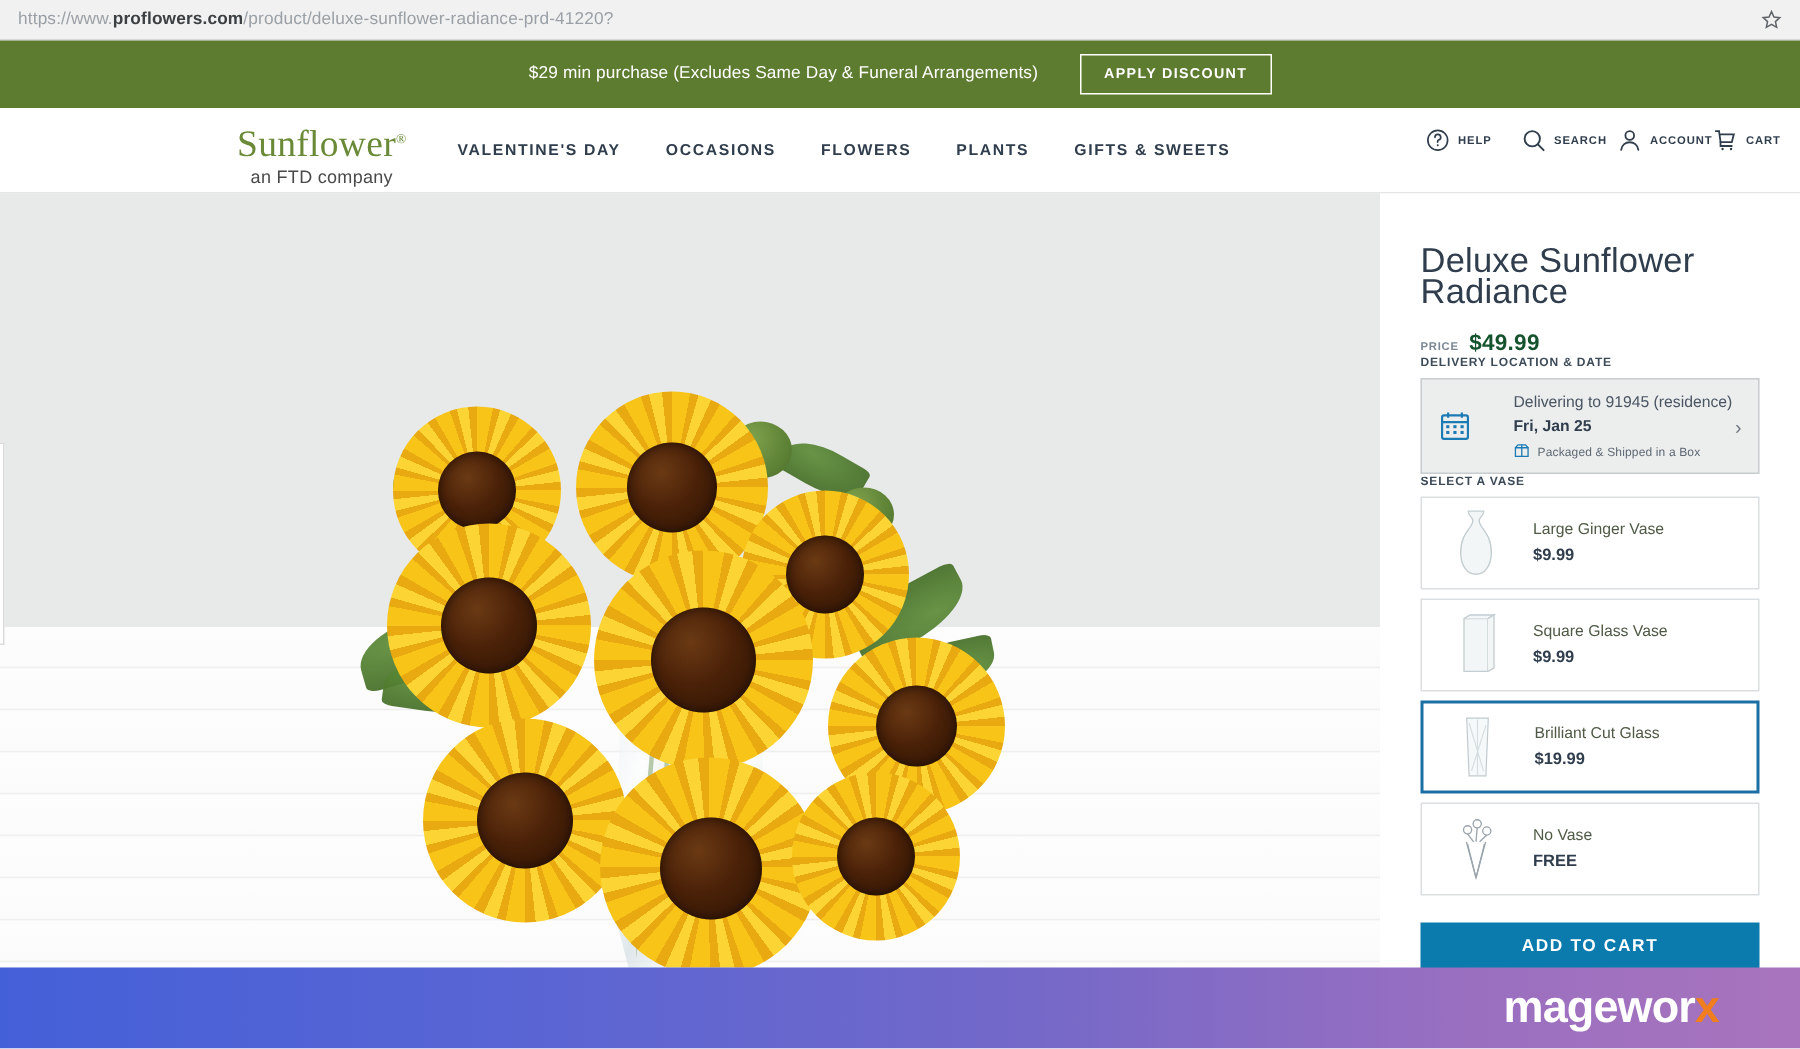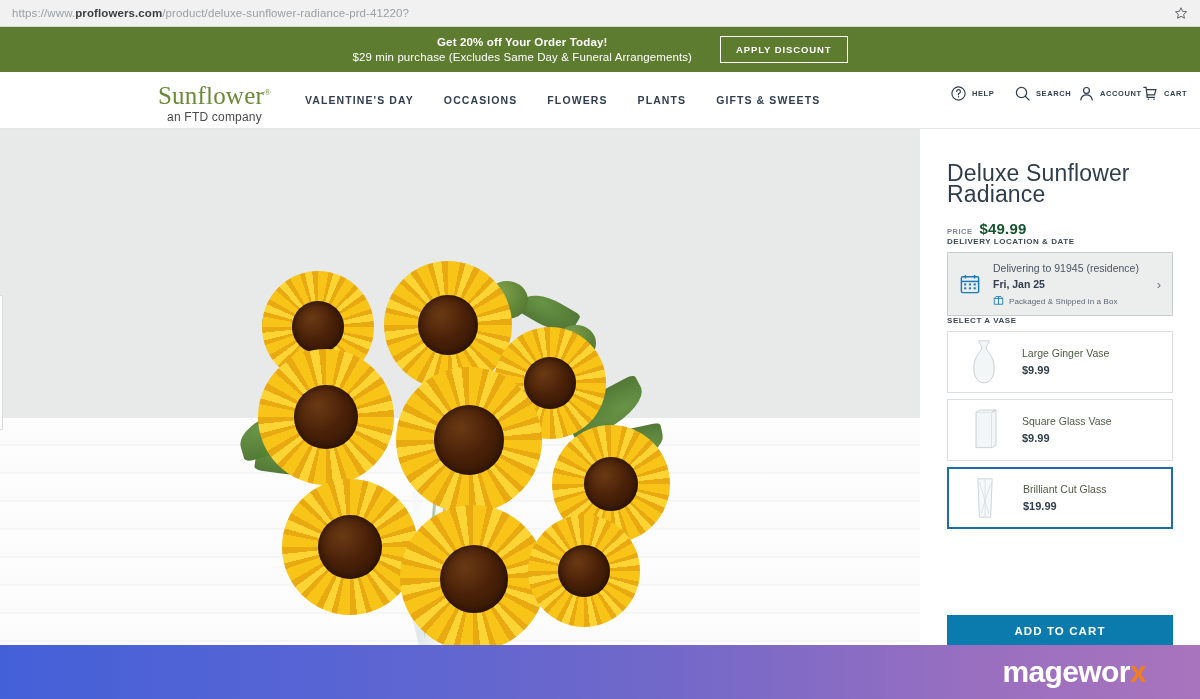--- a/index.html
+++ b/index.html
@@ -149,21 +149,21 @@
     font-size: 8px; font-weight: 700;
     letter-spacing: .55px; color: #3d4a58;
   }
 
   .delivery-box {
     margin-top: 6px; background: #eceded; border: 1px solid #c9cccd;
     height: 64px; display: flex; align-items: center; padding: 0 8px 0 11px;
     cursor: pointer;
   }
   .cal-icon { width: 22px; height: 22px; flex: 0 0 22px; margin-right: 12px; }
-  .delivery-texts { flex: 1; }
+  .delivery-texts { flex: 1; margin-left: 16px; }
   .del-line1 { font-size: 10.5px; color: #4a5562; line-height: 15px; }
   .del-line2 { font-size: 10.5px; color: #2f3d4c; font-weight: 700; line-height: 15px; margin-top: 1px; }
   .del-line3 {
     display: flex; align-items: center; gap: 5px; margin-top: 3px;
     font-size: 8px; color: #5d6874; letter-spacing: .1px;
   }
   .chev { color: #6d7883; font-size: 13px; padding-right: 3px; }
 
   .vase-list { margin-top: 6px; }
   .vase-opt {
@@ -205,21 +205,20 @@
     <div class="url-text">
       <span class="scheme">https://www.</span><b>proflowers.com</b><span>/product/deluxe-sunflower-radiance-prd-41220?</span>
     </div>
     <svg class="star-icon" viewBox="0 0 24 24" fill="none" stroke="#5f6368" stroke-width="1.7">
       <polygon points="12,3 14.8,9.2 21.5,9.9 16.5,14.4 17.9,21 12,17.6 6.1,21 7.5,14.4 2.5,9.9 9.2,9.2"></polygon>
     </svg>
   </div>
 
   <div class="promo">
     <div class="promo-texts">
-      <div class="promo-line1">Get 20% off Your Order Today!</div>
       <div class="promo-line2">$29 min purchase (Excludes Same Day &amp; Funeral Arrangements)</div>
     </div>
     <button class="promo-btn">APPLY DISCOUNT</button>
   </div>
 
   <div class="site-header">
 
     <div class="logo">
       <div class="logo-name"><span>Sunflower</span><sup>®</sup></div>
       <div class="logo-sub">an FTD company</div>
@@ -430,20 +429,36 @@
             <path d="M11 4h18l-2 48H13z"></path>
             <path d="M13 8l12 40M27 10L15 48M20 5v47" stroke="#d6dee1" fill="none"></path>
           </svg>
         </span>
         <div>
           <div class="vase-name">Brilliant Cut Glass</div>
           <div class="vase-price">$19.99</div>
         </div>
       </div>
 
+      <div class="vase-opt">
+        <span class="vase-thumb">
+          <svg width="32" height="48" viewBox="0 0 40 56" fill="none" stroke="#9aa4ab" stroke-width="1.1">
+            <path d="M12 22l8 30h0l8-30"></path>
+              <path d="M13 24l7 28M27 24l-7 28"></path>
+            <circle cx="13" cy="12" r="3.4"></circle>
+              <circle cx="21" cy="7" r="3.4"></circle>
+              <circle cx="29" cy="13" r="3.4"></circle>
+            <path d="M13 15.4 18 22M21 10.4 20 22M29 16.4 23 22"></path>
+          </svg>
+        </span>
+        <div>
+          <div class="vase-name">No Vase</div>
+          <div class="vase-price">FREE</div>
+        </div>
+      </div>
 
     </div>
 
     <button class="atc-btn">ADD TO CART</button>
   </div>
 
   <div class="mw-banner">
     <div class="mw-logo"><span>magewor</span><span class="mw-x">x</span></div>
   </div>
 

